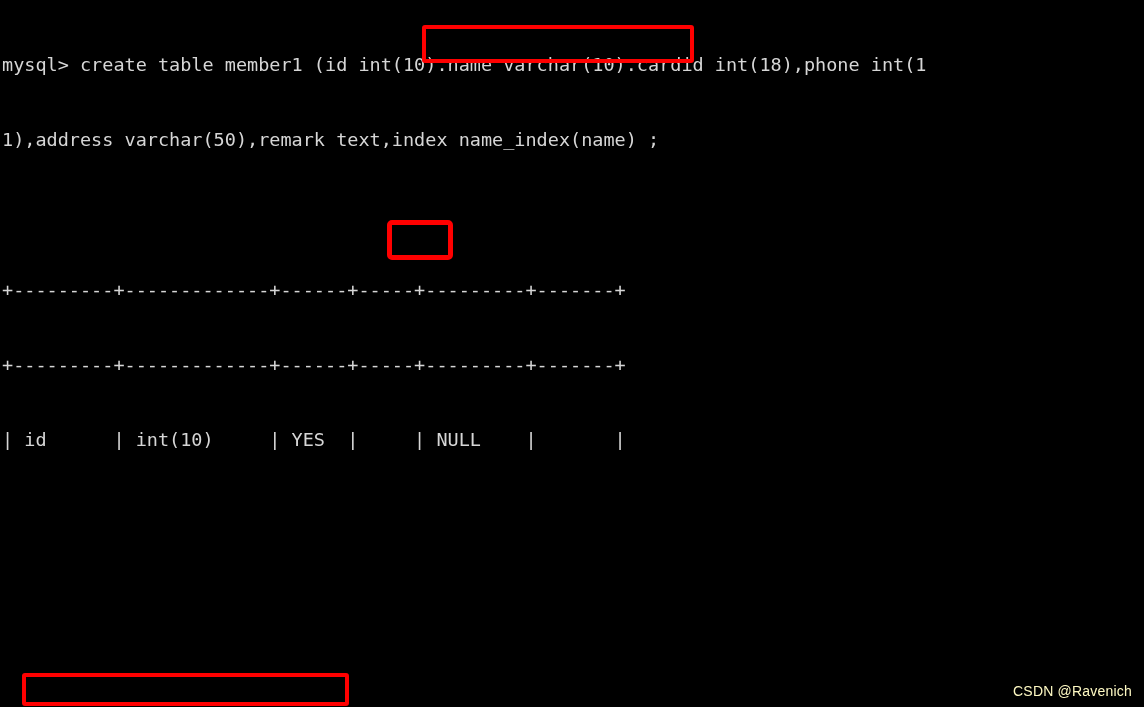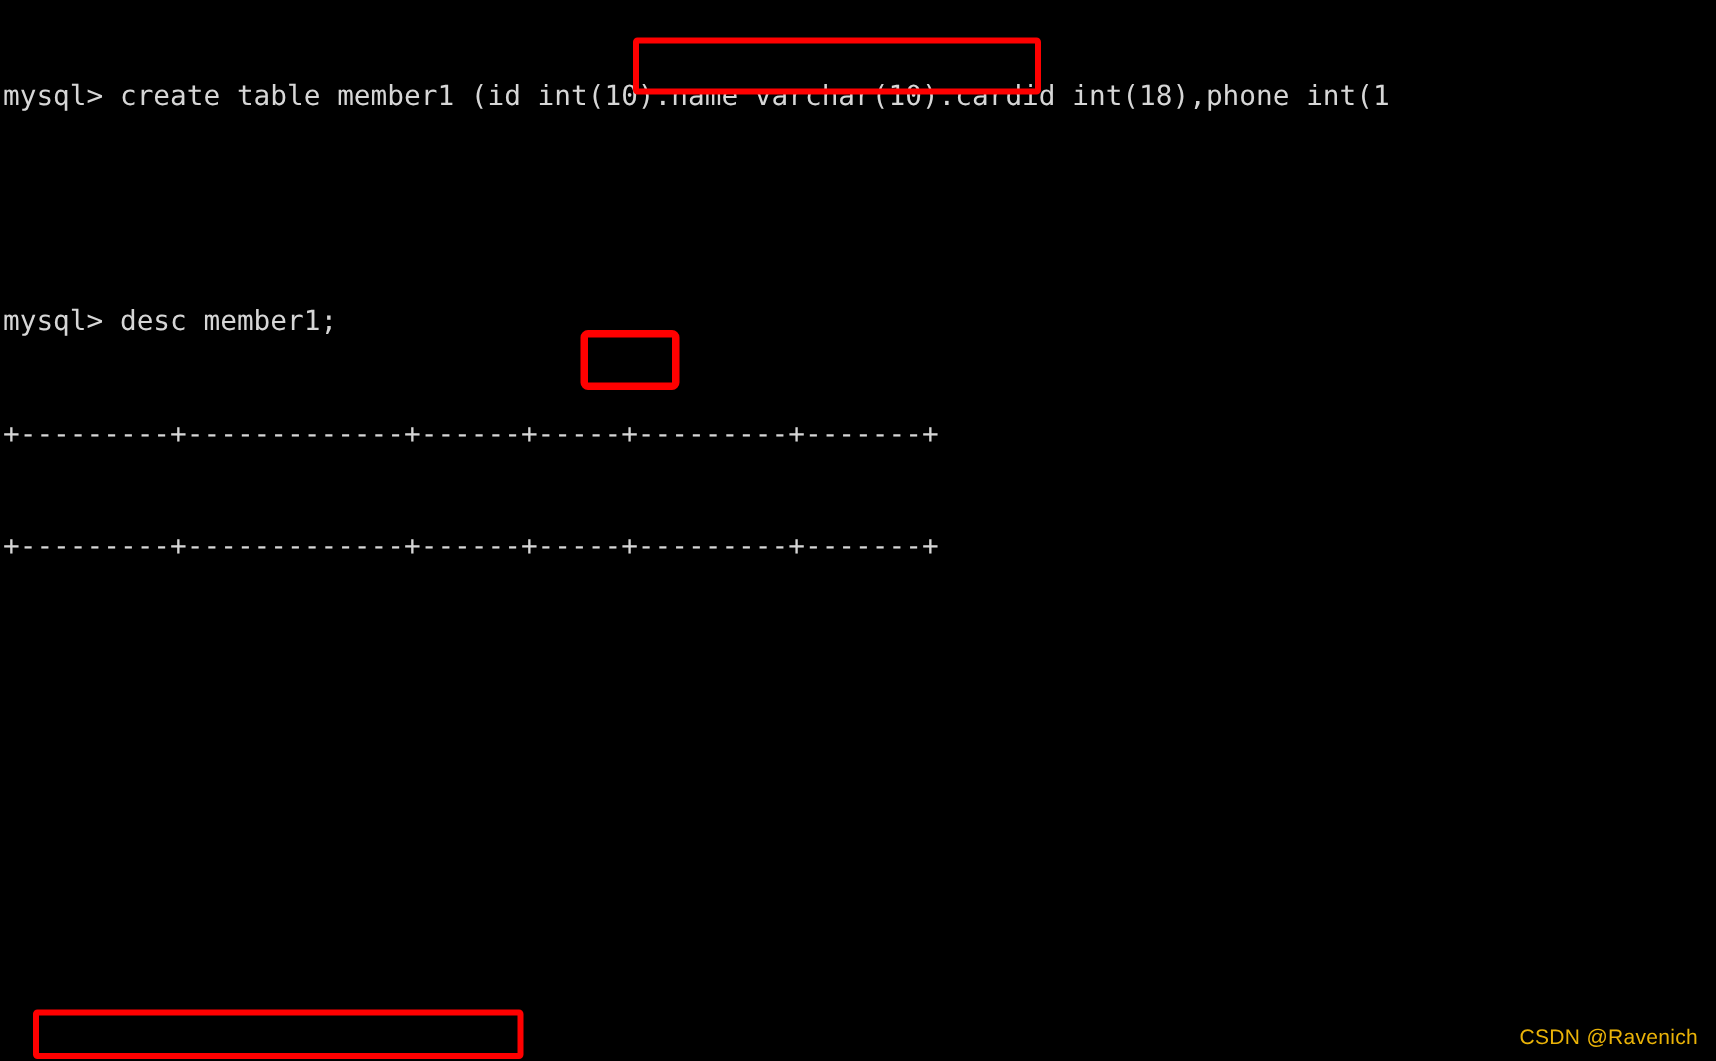--- a/index.html
+++ b/index.html
@@ -64,35 +64,36 @@
     top: 673px;
     width: 327px;
     height: 33px;
     border-width: 4px;
     border-radius: 3px;
   }
   #watermark {
     position: absolute;
     right: 12px;
     bottom: 8px;
-    color: #eab308;
+    color: #fef9c3;
     font-family: "Liberation Sans", sans-serif;
     font-size: 14px;
     letter-spacing: 0.2px;
   }
 </style>
 </head>
 <body>
 
 <div id="terminal">
   <div class="tline">mysql&gt; create table member1 (id int(10).name varchar(10).cardid int(18),phone int(1</div>
+  <div class="tline">1),address varchar(50),remark text,index name_index(name) ;</div>
   <div class="tline blank"></div>
-  <div class="tline">mysql&gt; desc member1;</div>
   <div class="tline">+---------+-------------+------+-----+---------+-------+</div>
   <div class="tline">+---------+-------------+------+-----+---------+-------+</div>
+  <div class="tline">| id      | int(10)     | YES  |     | NULL    |       |</div>
   
   
   
   
   
   
   
   
   
   

